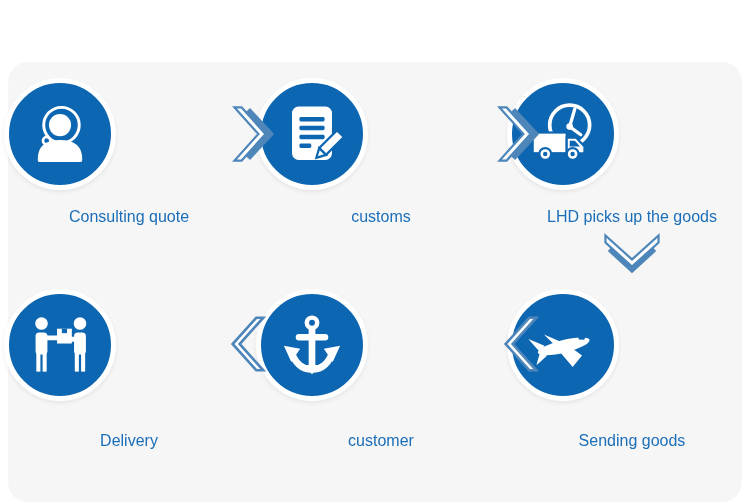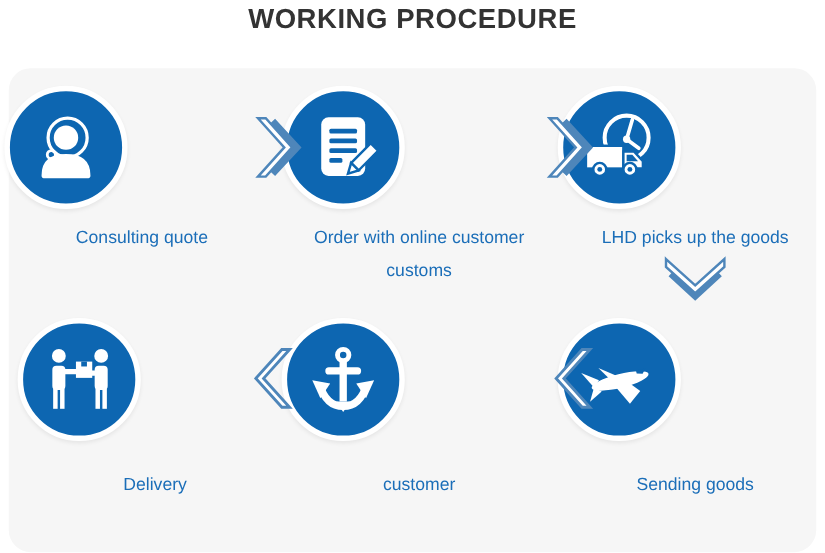--- a/index.html
+++ b/index.html
@@ -38,21 +38,20 @@
   .bf{fill:var(--circle-blue,#0d66b1)}
   .bs{stroke:var(--circle-blue,#0d66b1)}
   .as{stroke:var(--arrow-blue,#4e86ba)}
   .band{fill:#ffffff;stroke:var(--arrow-blue,#4e86ba)}
 </style>
 </head>
 <body>
 
 <div class="stage">
 
-  <div class="title">WORKING PROCEDURE</div>
 
   <div class="card"></div>
 
   <div class="step row1" style="left:4px;top:78px">
     <div class="circle">
       <svg viewBox="0 0 100 100">
         <circle cx="52" cy="38" r="24" class="ws" stroke-width="4"></circle>
         <circle cx="50" cy="38" r="15" class="wf"></circle>
         <path d="M20,84 q0,-26 30,-26 q30,0 30,26 l0,1 q0,3 -4,3 l-52,0 q-4,0 -4,-3 z" class="wf"></path>
         <circle cx="32" cy="59" r="5" class="ws" stroke-width="3.5"></circle>
@@ -72,21 +71,20 @@
         <rect x="33" y="39" width="34" height="6" rx="2" class="bf"></rect>
         <rect x="33" y="51" width="34" height="6" rx="2" class="bf"></rect>
         <rect x="33" y="63" width="16" height="6" rx="2" class="bf"></rect>
         <g transform="rotate(45 70 68)">
           <rect x="63.5" y="42" width="13" height="34" class="wf bs" stroke-width="3"></rect>
           <polygon points="63.5,76 76.5,76 70,88" class="wf bs" stroke-width="3"></polygon>
         </g>
       </svg>
     </div>
     <div class="label">
-      <div>Order with online customer</div>
       <div>customs</div>
     </div>
   </div>
 
   <div class="step row1" style="left:507px;top:78px">
     <div class="circle">
       <svg viewBox="0 0 100 100">
         <circle cx="59" cy="38" r="27" class="ws" stroke-width="5"></circle>
         <path d="M59,40 L66,16" class="ws" stroke-width="4.5" stroke-linecap="round"></path>
         <path d="M59,40 L74,51" class="ws" stroke-width="4.5" stroke-linecap="round"></path>
@@ -135,21 +133,21 @@
         <polygon points="12,51 34,55 22,73" class="wf"></polygon>
         <polygon points="88,51 66,55 78,73" class="wf"></polygon>
         <polygon points="50,90 41,77 59,77" class="wf"></polygon>
       </svg>
     </div>
     <div class="label">
       <div>customer</div>
     </div>
   </div>
 
-  <div class="step row2" style="left:16px;top:289px">
+  <div class="step row2" style="left:4px;top:289px">
     <div class="circle">
       <svg viewBox="0 0 100 100">
         <circle cx="25" cy="21" r="8.5" class="wf"></circle>
         <rect x="17" y="33" width="16" height="30" rx="5" class="wf"></rect>
         <rect x="29" y="37" width="20" height="6.5" rx="3" class="wf"></rect>
         <rect x="18" y="61" width="5.5" height="25" class="wf"></rect>
         <rect x="26.5" y="61" width="5.5" height="25" class="wf"></rect>
         <rect x="46" y="28" width="20" height="20" class="wf"></rect>
         <rect x="52.5" y="28" width="7" height="6" class="bf"></rect>
         <circle cx="77" cy="21" r="8.5" class="wf"></circle>

